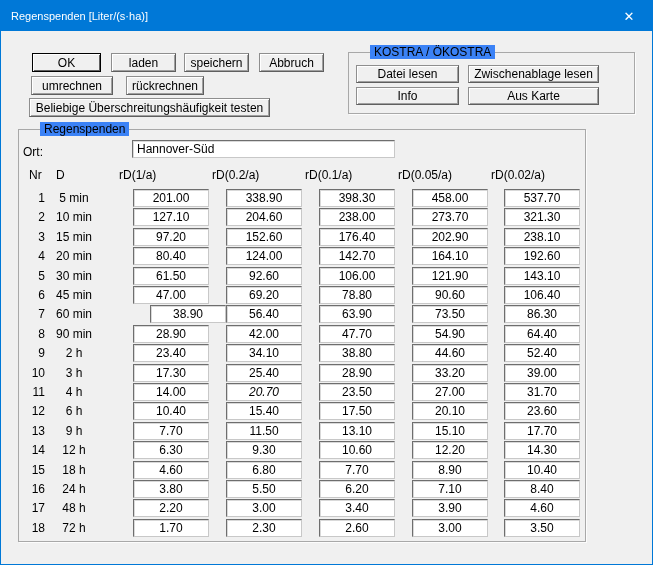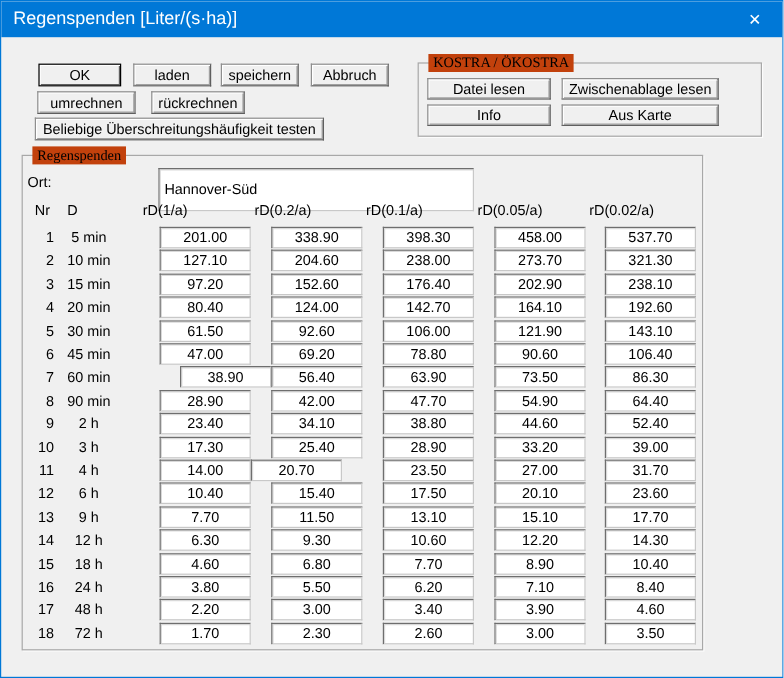--- a/index.html
+++ b/index.html
@@ -5,42 +5,42 @@
   html,body{margin:0;padding:0;background:#fff;}
   .dialog{
     position:relative;width:653px;height:565px;box-sizing:border-box;
     background:#f0f0f0;border:1px solid #0078d7;overflow:hidden;
     font-family:"Liberation Sans",sans-serif;font-size:12px;color:#000;
   }
   .titlebar{
     position:absolute;left:0;top:0;width:100%;height:30px;background:#0078d7;
   }
   .titlebar .title{
-    position:absolute;left:10px;top:0;line-height:30px;color:#fff;font-size:15px;white-space:nowrap;
+    position:absolute;left:10px;top:0;line-height:30px;color:#fff;font-size:11px;white-space:nowrap;
   }
   .close-btn{
     position:absolute;right:0;top:0;width:46px;height:30px;display:flex;
     align-items:center;justify-content:center;color:#fff;font-size:13px;cursor:default;
   }
   .btn{
     position:absolute;box-sizing:border-box;background:#f0f0f0;
     border:1px solid;border-color:#8e8e8e #5f5f5f #5f5f5f #8e8e8e;
     box-shadow:inset 1px 1px 0 #ffffff,inset -1px -1px 0 #a0a0a0;
     font-family:"Liberation Sans",sans-serif;font-size:12px;color:#000;
     display:flex;align-items:center;justify-content:center;white-space:nowrap;padding:0;
   }
   .btn.default{
     border-color:#000;box-shadow:inset 1px 1px 0 #ffffff,inset -1px -1px 0 #5f5f5f;
   }
   .groupbox{
     position:absolute;box-sizing:border-box;border:1px solid #a8a8a8;
     box-shadow:1px 1px 0 rgba(255,255,255,0.8);
   }
   .grouplabel{
-    position:absolute;top:-8px;left:8px;background:#c2410c;padding:0 4px;white-space:nowrap;font-family:Liberation Serif, serif;
+    position:absolute;top:-8px;left:21px;background:#3b82f6;padding:0 4px;white-space:nowrap;
   }
   .edit{
     position:absolute;box-sizing:border-box;background:#fff;
     border:1px solid;border-color:#6e6e6e #c8c8c8 #c8c8c8 #6e6e6e;
     box-shadow:inset 1px 1px 0 #d9d9d9;
     font-family:"Liberation Sans",sans-serif;font-size:12px;color:#000;padding:0;
   }
   .edit.num{text-align:center;}
   .edit.txt{text-align:left;padding-left:4px;}
   .label{position:absolute;white-space:nowrap;}
@@ -77,21 +77,21 @@
   <button class="btn" style="left:355px;top:64px;width:103px;height:18px;">Datei lesen</button>
   <button class="btn" style="left:467px;top:64px;width:131px;height:18px;">Zwischenablage lesen</button>
   <button class="btn" style="left:355px;top:86px;width:103px;height:18px;">Info</button>
   <button class="btn" style="left:467px;top:86px;width:131px;height:18px;">Aus Karte</button>
 
   <div class="groupbox" style="left:17px;top:128px;width:568px;height:413px;">
     <span class="grouplabel">Regenspenden</span>
   </div>
 
   <span class="label" style="left:22px;top:144px;">Ort:</span>
-  <input class="edit txt" style="left: 131px; top: 139px; width: 263px; height: 36px;" value="Hannover-Süd">
+  <input class="edit txt" style="left: 131px; top: 139px; width: 263px; height: 18px;" value="Hannover-Süd">
 
   <span class="col-head" style="left:28px;top:167px;">Nr</span>
   <span class="col-head" style="left:55px;top:167px;">D</span>
   <span class="col-head" style="left:118px;top:167px;">rD(1/a)</span>
   <span class="col-head" style="left:211px;top:167px;">rD(0.2/a)</span>
   <span class="col-head" style="left:304px;top:167px;">rD(0.1/a)</span>
   <span class="col-head" style="left:397px;top:167px;">rD(0.05/a)</span>
   <span class="col-head" style="left:490px;top:167px;">rD(0.02/a)</span>
 
   <div>
@@ -192,21 +192,21 @@
       <input class="edit num" style="left: 225px;" value="25.40">
       <input class="edit num" style="left: 318px;" value="28.90">
       <input class="edit num" style="left: 411px;" value="33.20">
       <input class="edit num" style="left: 503px;" value="39.00">
     </div>
 
     <div class="row" style="top: 382px;">
       <span class="nr">11</span>
       <span class="d">4 h</span>
       <input class="edit num" style="left: 132px;" value="14.00">
-      <input class="edit num" style="left: 208px;" value="20.70">
+      <input class="edit num" style="left: 225px; font-style: italic;" value="20.70">
       <input class="edit num" style="left: 318px;" value="23.50">
       <input class="edit num" style="left: 411px;" value="27.00">
       <input class="edit num" style="left: 503px;" value="31.70">
     </div>
 
     <div class="row" style="top: 401px;">
       <span class="nr">12</span>
       <span class="d">6 h</span>
       <input class="edit num" style="left: 132px;" value="10.40">
       <input class="edit num" style="left: 225px;" value="15.40">

